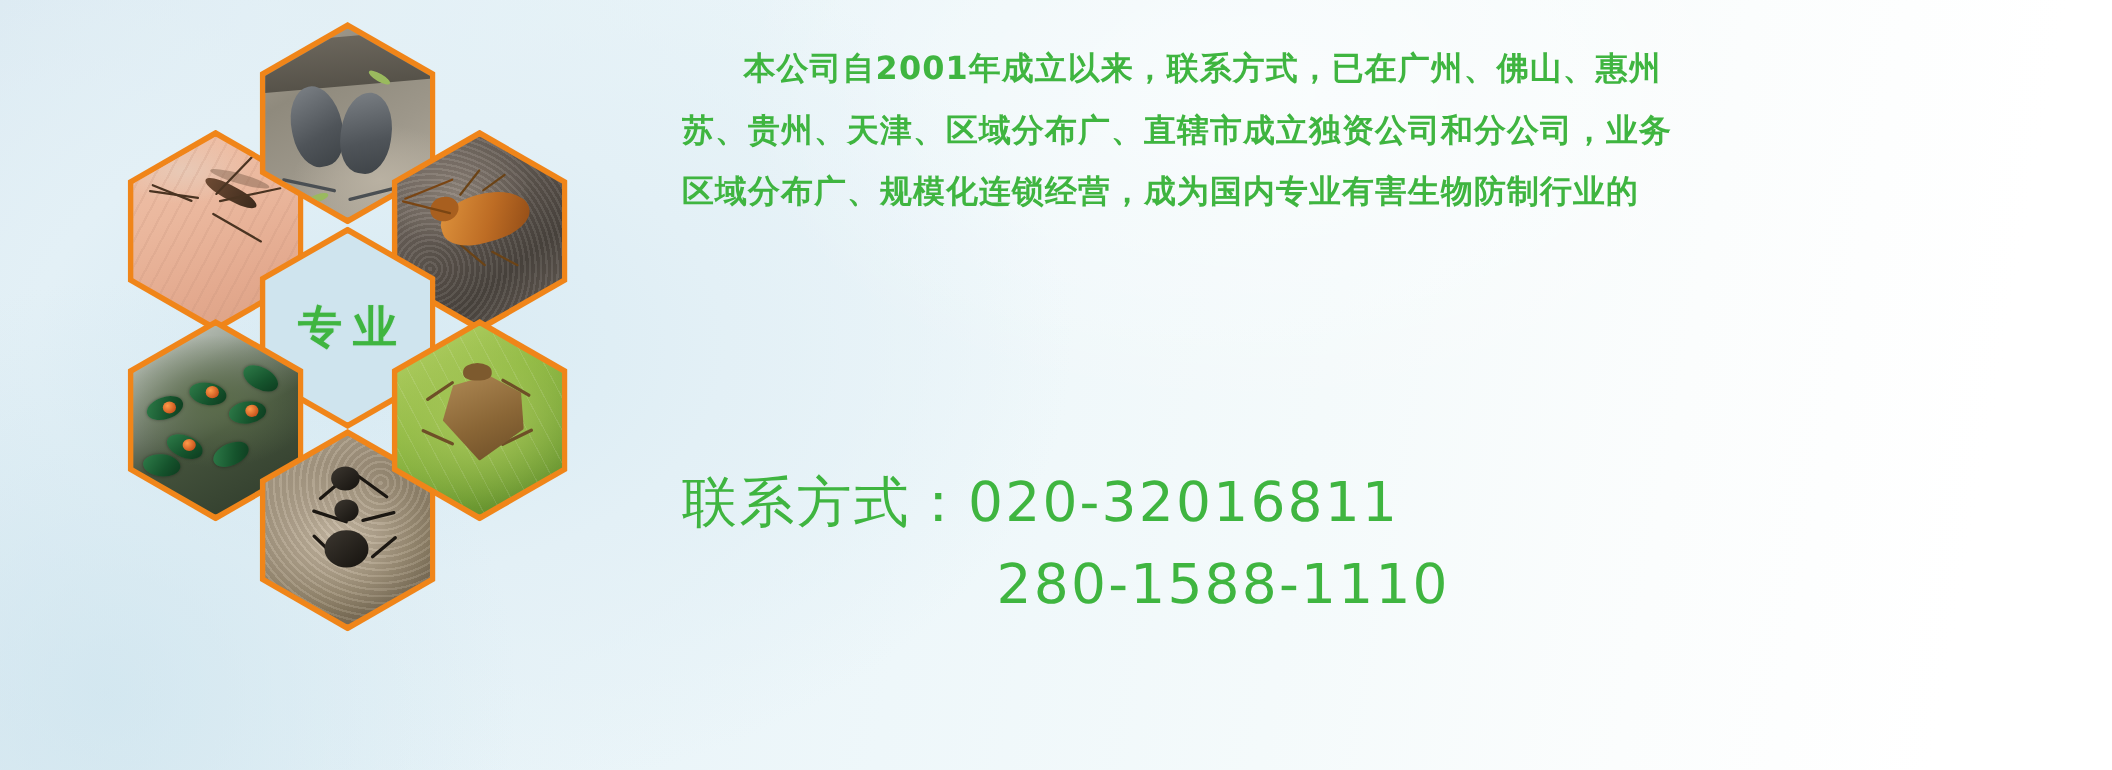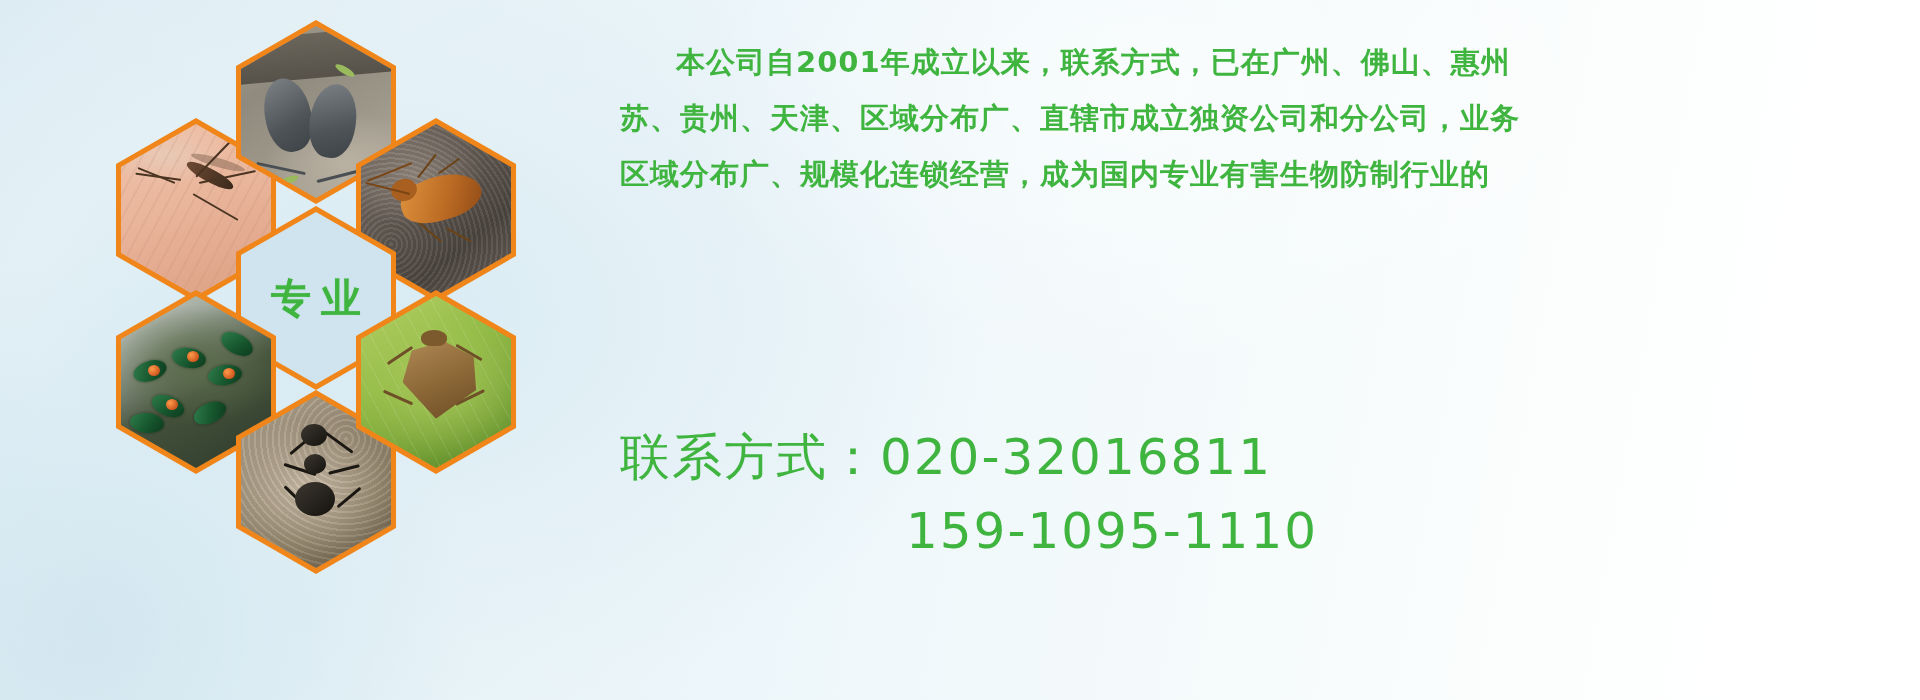--- a/index.html
+++ b/index.html
@@ -302,16 +302,16 @@
 <div class="content">
 
   <div class="para">
     <span class="ln first">本公司自2001年成立以来，联系方式，已在广州、佛山、惠州</span>
     <span class="ln">苏、贵州、天津、区域分布广、直辖市成立独资公司和分公司，业务</span>
     <span class="ln">区域分布广、规模化连锁经营，成为国内专业有害生物防制行业的</span>
   </div>
 
   <div class="contact">
     <div class="contact-line">联系方式：020-32016811</div>
-    <div class="contact-line second">159-1095-1110</div>
+    <div class="contact-line second">280-1588-1110</div>
   </div>
 
 </div>
 
 </body></html>

